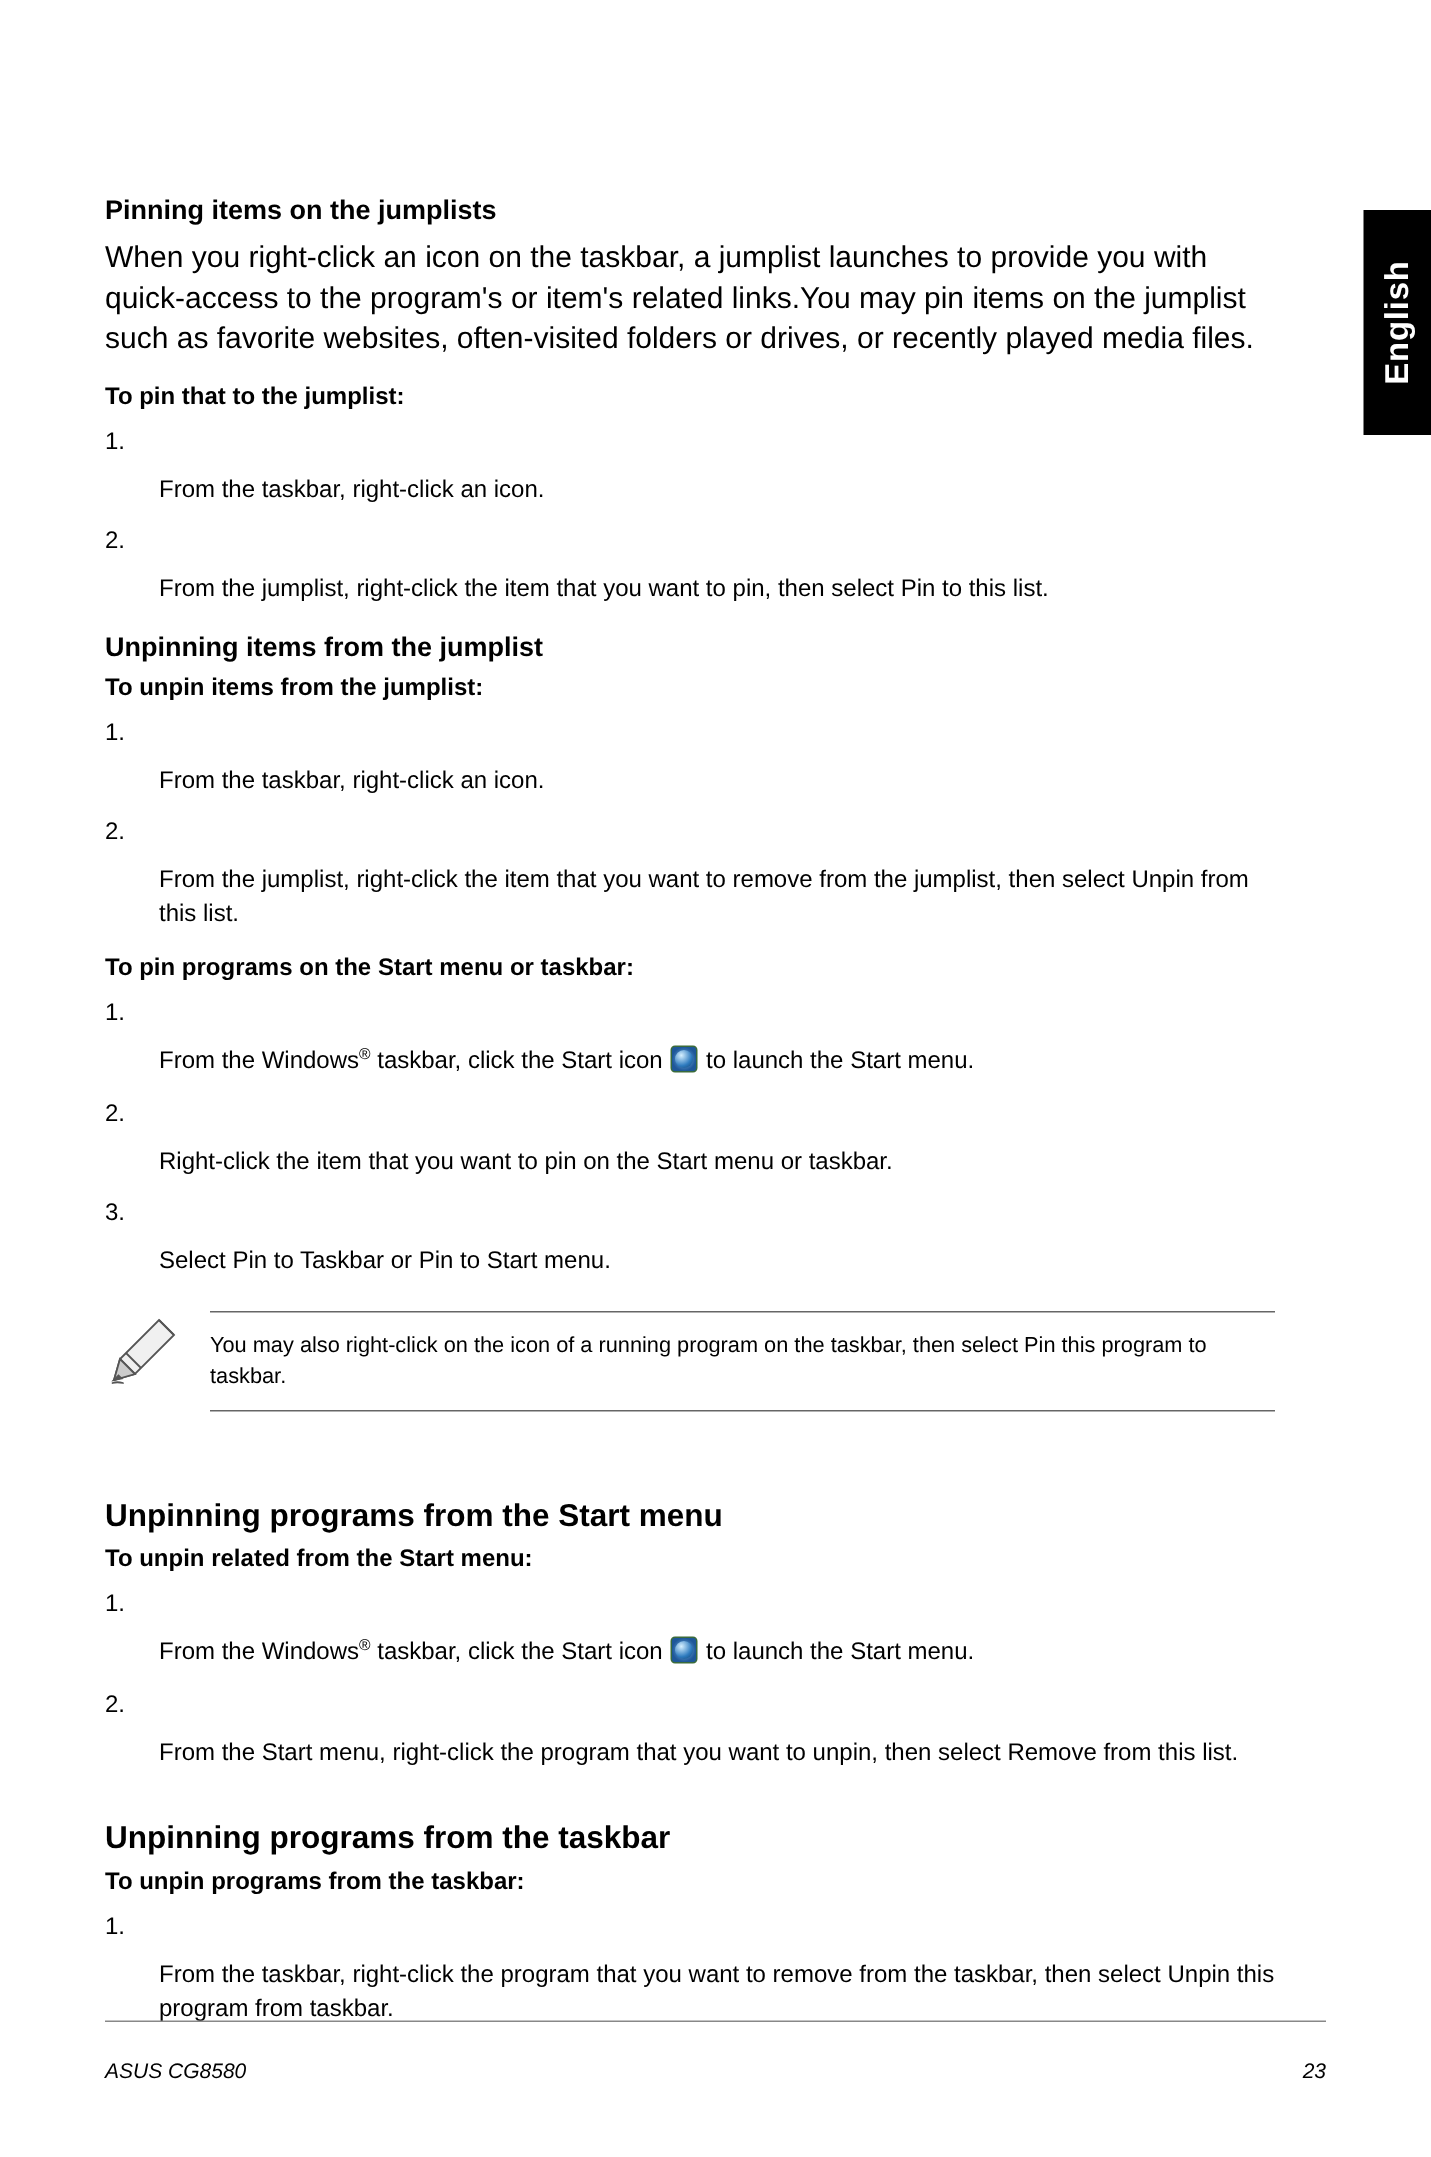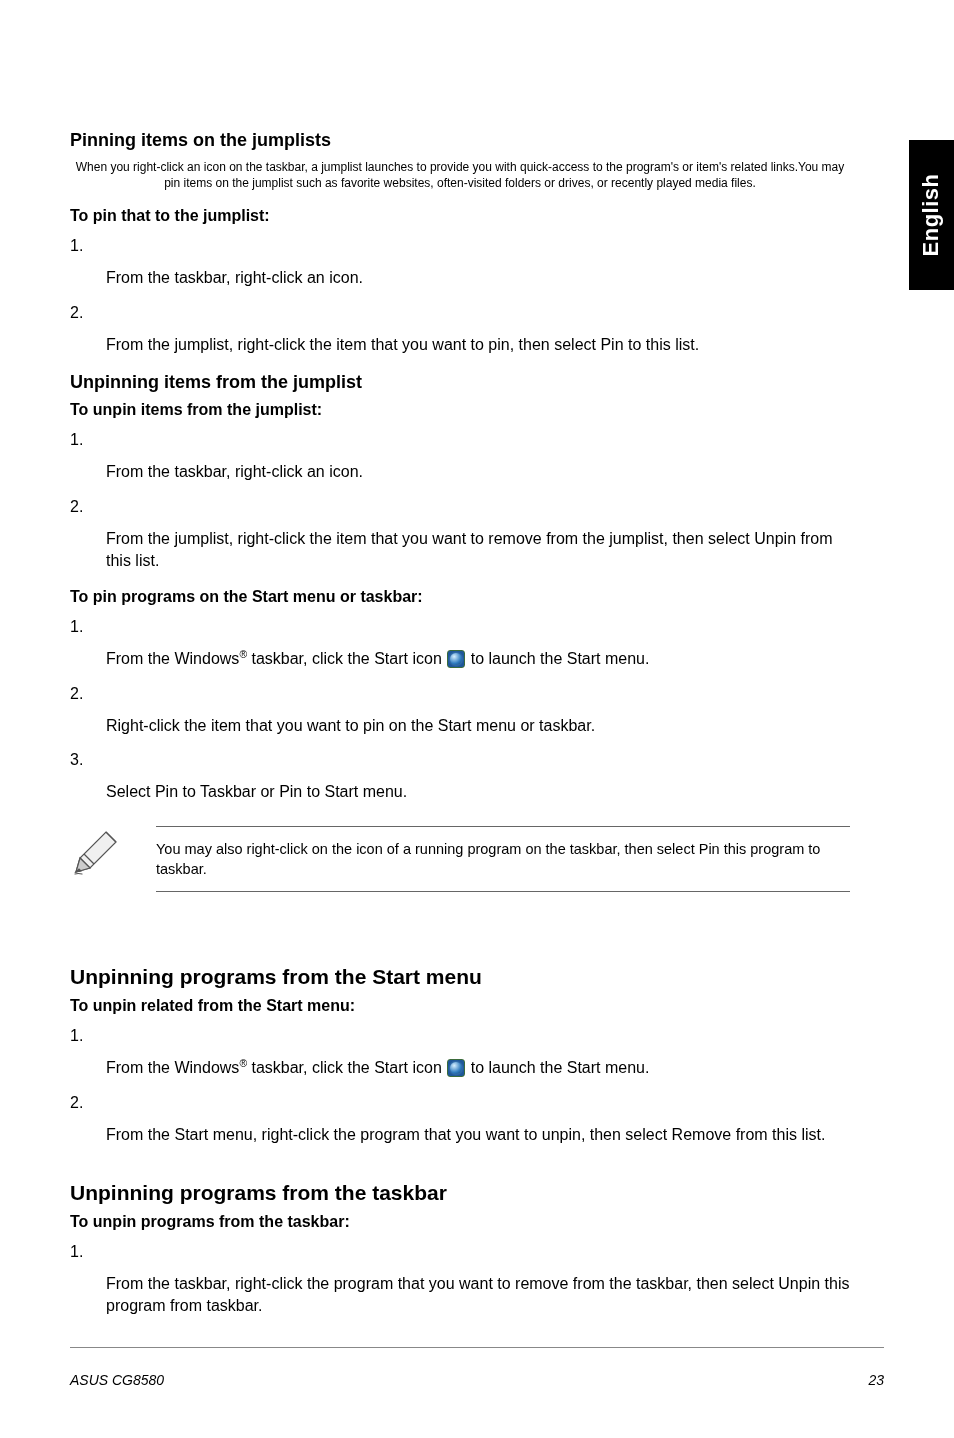--- a/index.html
+++ b/index.html
@@ -26,33 +26,33 @@
   }
   .side-tab span {
     transform: rotate(-90deg);
     font-weight: bold;
     font-size: 22px;
     white-space: nowrap;
     letter-spacing: 0.5px;
   }
   .content { width: 780px; }
   .h3-bold { font-weight: bold; font-size: 18px; margin-bottom: 8px; }
-  .para { font-size: 12px; line-height: 1.35; margin-bottom: 16px; text-align: center; }
+  .para { font-size: 20px; line-height: 1.35; margin-bottom: 16px; }
   .sub-bold { font-weight: bold; font-size: 16px; margin-bottom: 10px; }
   ol.steps { list-style: none; margin-bottom: 16px; }
   ol.steps li { font-size: 16px; line-height: 1.4; display: flex; margin-bottom: 12px; }
   ol.steps li .num { width: 36px; flex-shrink: 0; }
   ol.steps li .body { flex: 1; margin-top: 32px; }
   .h2-section { font-weight: bold; font-size: 21px; margin-bottom: 8px; }
   .superscript { font-size: 0.65em; vertical-align: super; }
   .note-block {
-    margin: 22px 0 55px 0;
+    margin: 22px 0 40px 0;
     display: flex;
     align-items: flex-start;
-    gap: 36px;
+    gap: 20px;
   }
   .note-icon { width: 50px; height: 50px; flex-shrink: 0; margin-top: 2px; }
   .note-body {
     flex: 1;
     border-top: 1px solid #666;
     border-bottom: 1px solid #666;
     padding: 12px 0;
     font-size: 14.5px;
     line-height: 1.4;
   }

